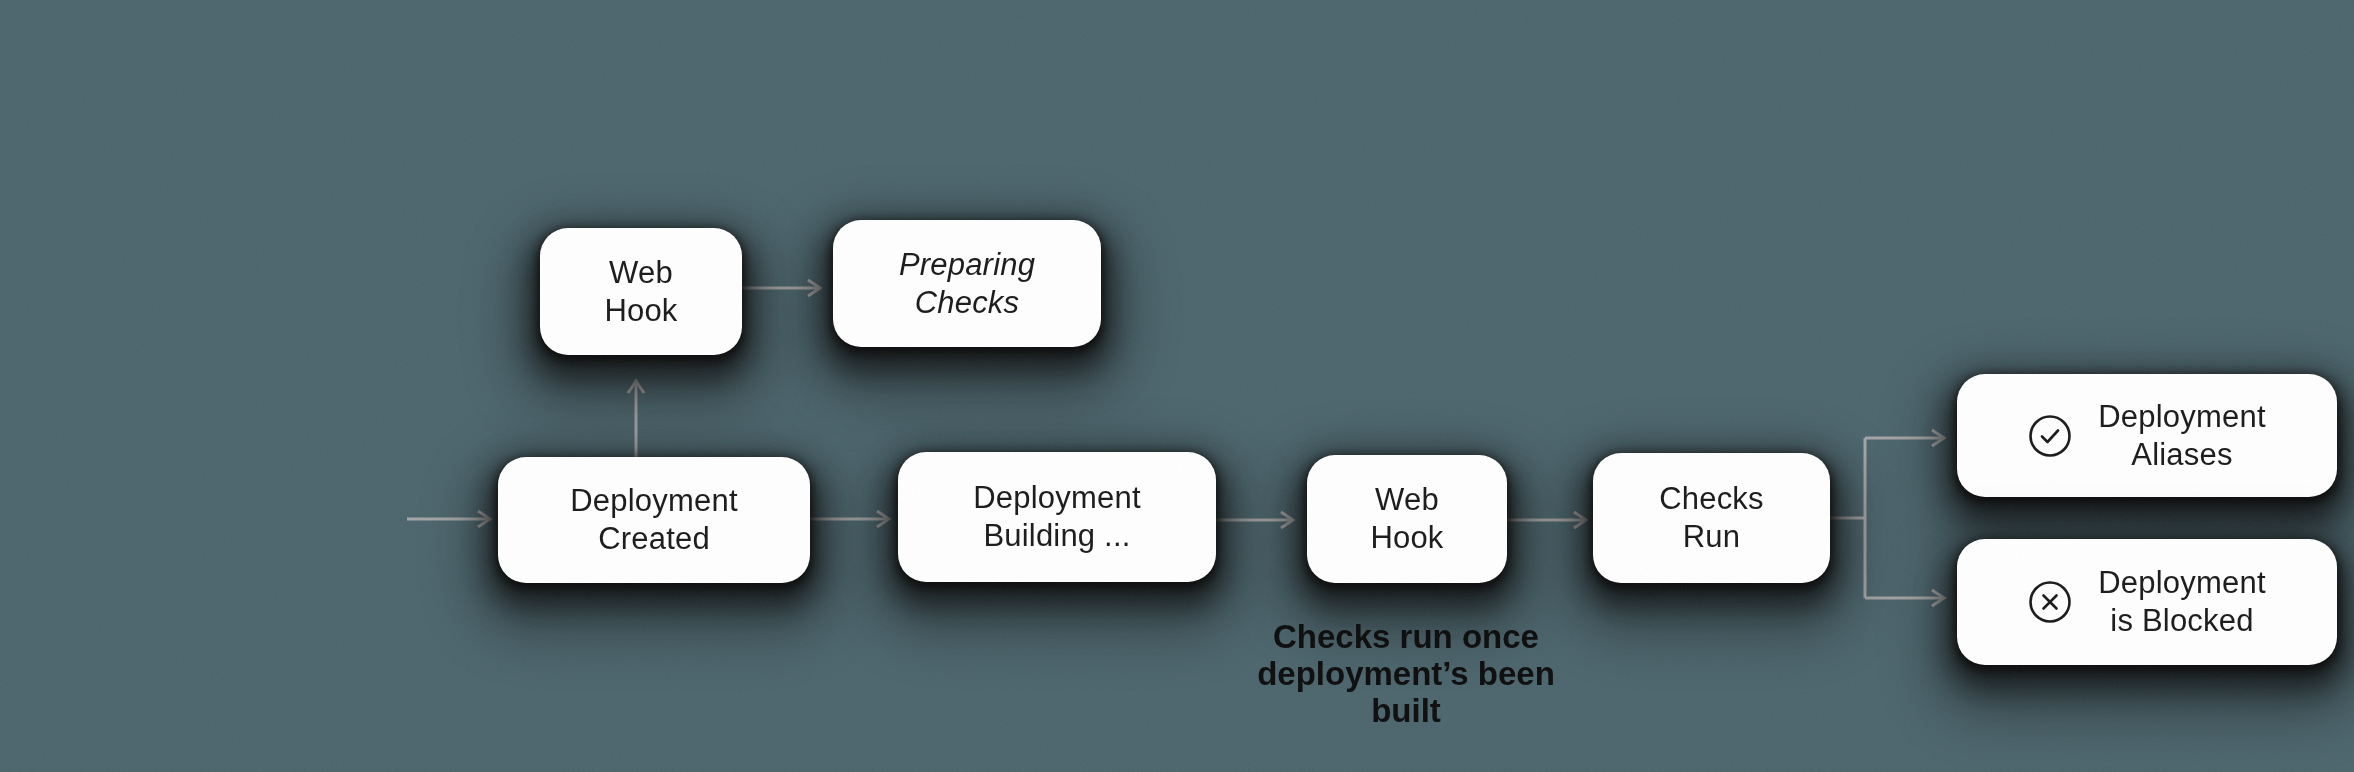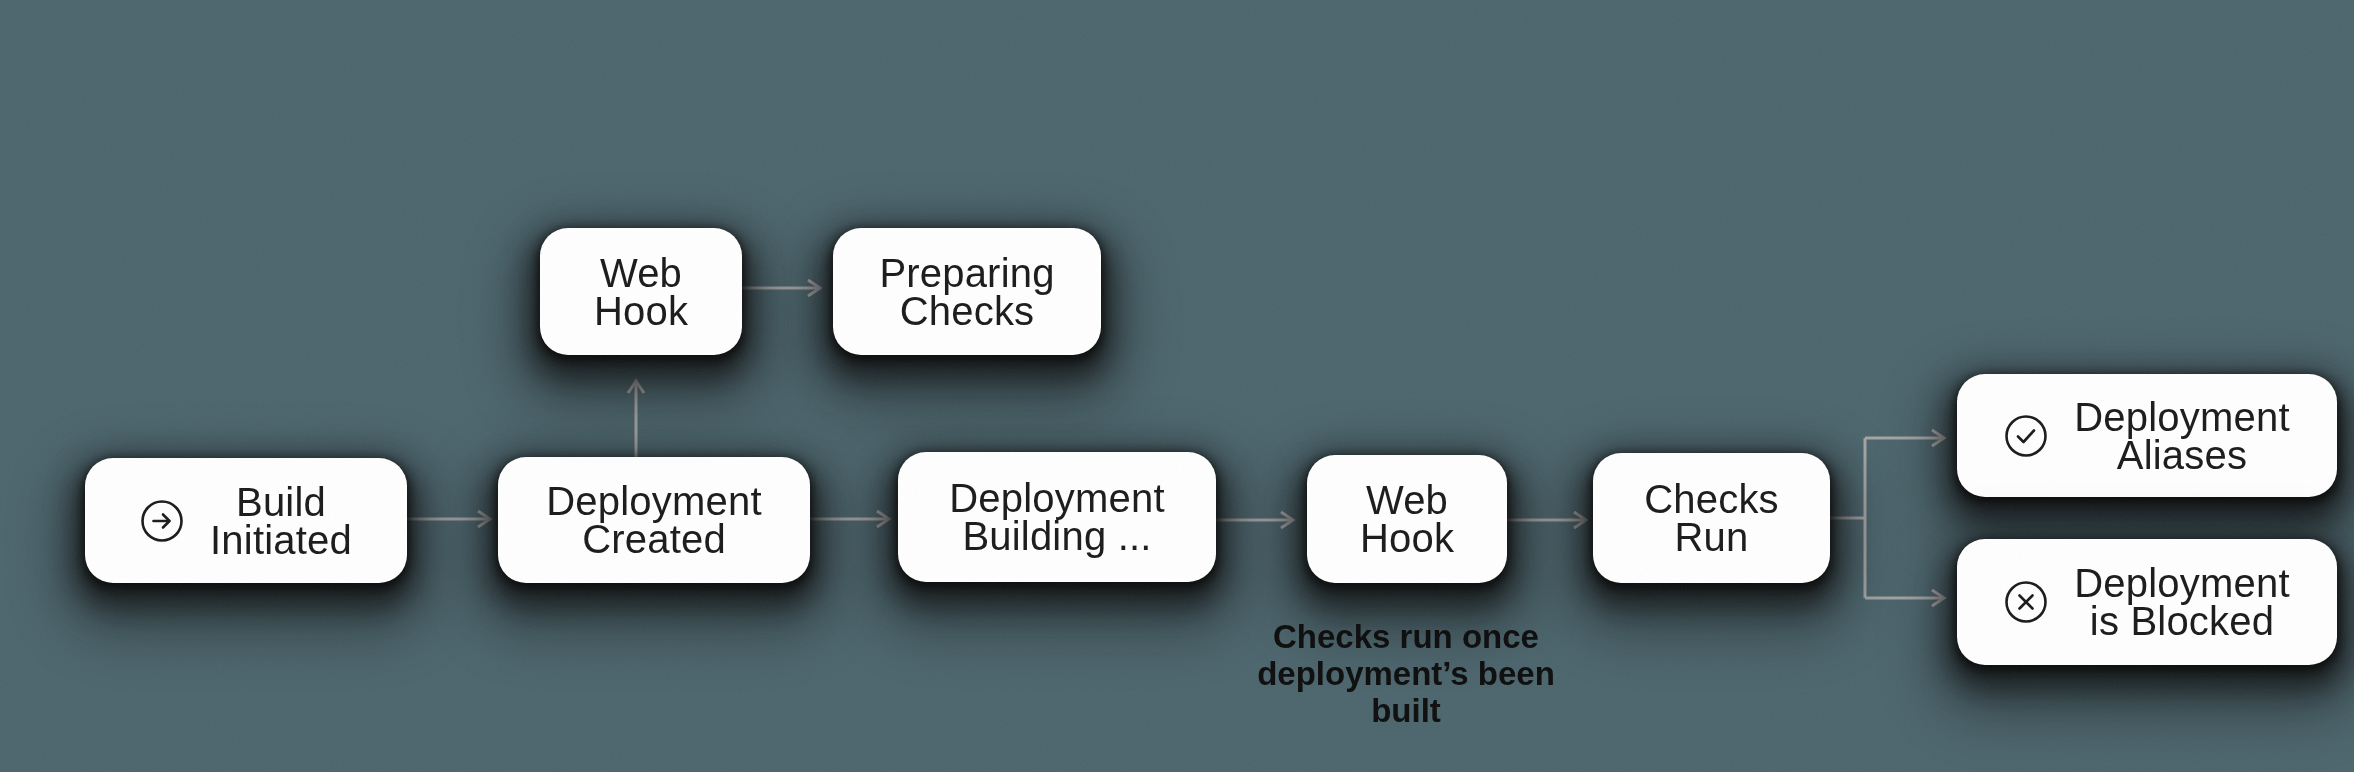--- a/index.html
+++ b/index.html
@@ -18,21 +18,21 @@
     stroke:var(--connector,#A6A6A6);
     stroke-width:3;
     fill:none;
   }
   .node{
     position:absolute;
     background:var(--node-fill,#FFFFFF);
     border-radius:28px;
     display:flex;align-items:center;justify-content:center;
     color:var(--text,#1A1A1A);
-    font-size:40px;font-weight:500;line-height:38px;
+    font-size:31px;font-weight:500;line-height:38px;
     box-shadow:
       0 4px 10px 2px rgba(8,8,8,0.85),
       0 14px 28px 10px rgba(10,10,10,0.68),
       0 26px 54px 22px rgba(12,12,12,0.38);
   }
   .node-label{
     white-space:pre-line;
     text-align:center;
     letter-spacing:0.2px;
   }
@@ -87,43 +87,32 @@
     <path d="M1932,430 L1944,438 L1932,446"></path>
     <path d="M1865,598 L1943,598"></path>
     <path d="M1932,590 L1944,598 L1932,606"></path>
   </svg>
 
 
   <div class="annotation" style="left:1406px;top:618px;text-align:center;">Checks run once
 deployment’s been
 built</div>
 
-  <div class="node with-icon" style="left:85px;top:458px;width:322px;height:125px;">
-    <span class="icon">
-      <svg viewBox="0 0 44 44">
-        <circle cx="22" cy="22" r="19.5"></circle>
-        <path d="M13.5,22 L29,22"></path>
-        <path d="M23,15.5 L29.5,22 L23,28.5"></path>
-      </svg>
-    </span>
-    <span class="node-label">Build
-Initiated</span>
-  </div>
 
   <div class="node" style="left:498px;top:457px;width:312px;height:126px;">
     <span class="node-label">Deployment
 Created</span>
   </div>
 
   <div class="node" style="left:540px;top:228px;width:202px;height:127px;">
     <span class="node-label">Web
 Hook</span>
   </div>
 
-  <div class="node" style="left:833px;top:228px;width:268px;height:127px;">
+  <div class="node" style="left:833px;top:220px;width:268px;height:127px;font-style:italic;">
     <span class="node-label">Preparing
 Checks</span>
   </div>
 
   <div class="node" style="left:898px;top:452px;width:318px;height:130px;">
     <span class="node-label">Deployment
 Building ...</span>
   </div>
 
   <div class="node" style="left:1307px;top:455px;width:200px;height:128px;">

